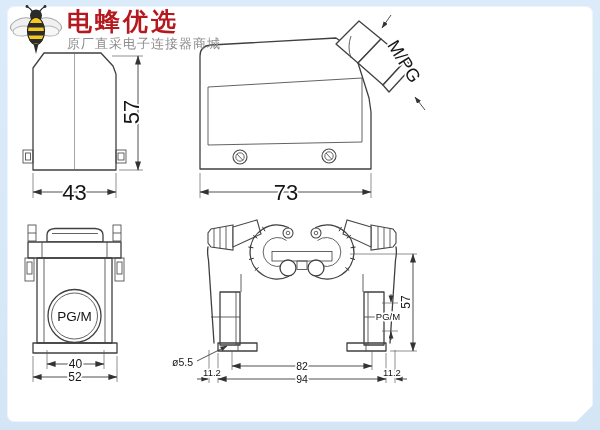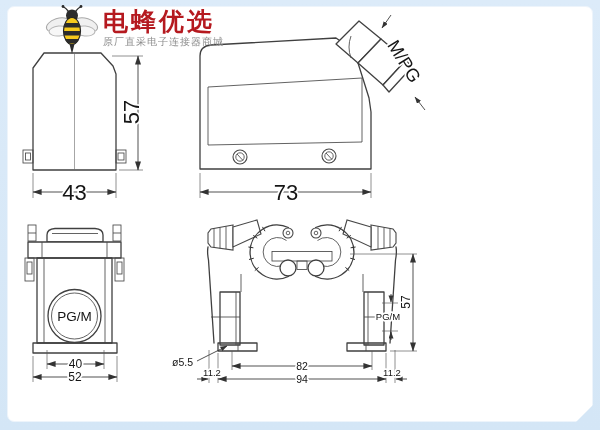--- a/index.html
+++ b/index.html
@@ -9,27 +9,27 @@
     font-family:"Liberation Sans",sans-serif;
   }
   .sheet{
     position:absolute;left:7px;top:6px;right:7px;bottom:8px;
     background:#fff;border-radius:7px;border:1px solid #edf4fb;
   }
   .corner-cut{
     position:absolute;right:7px;bottom:8px;width:0;height:0;
     border-right:17px solid #d4e6f6;border-top:17px solid transparent;
   }
-  .logo{position:absolute;left:8px;top:2px;display:flex;align-items:flex-start;padding-left:36px;}
+  .logo{position:absolute;left:8px;top:2px;display:flex;align-items:flex-start;}
   .logo-text{margin-left:3px;padding-top:6px;}
   .brand-name{
     font-size:25px;font-weight:bold;letter-spacing:3px;line-height:1.05;
     color:#b5191f;font-family:"Liberation Sans",sans-serif;
   }
-  .brand-tagline{font-size:10px;color:#8c8c8c;letter-spacing:1px;margin-top:1px;}
+  .brand-tagline{font-size:13px;color:#8c8c8c;letter-spacing:1px;margin-top:1px;}
   svg.drawing{position:absolute;left:0;top:0;}
   .ol{fill:none;stroke:#404040;stroke-width:1.3;stroke-linejoin:round;stroke-linecap:round;}
   .olw{fill:#fff;stroke:#404040;stroke-width:1.3;stroke-linejoin:round;}
   .d1{fill:none;stroke:#474747;stroke-width:.85;}
   .d1w{fill:#fff;stroke:#474747;stroke-width:1.1;}
   .cl{stroke:#6a6a6a;stroke-width:.6;fill:none;}
   .ext{stroke:#555;stroke-width:.65;fill:none;}
   .dim{stroke:#333;stroke-width:.85;fill:none;}
   .kn{stroke:#333;stroke-width:1;}
   .t{fill:#151515;paint-order:stroke;stroke:#fff;stroke-width:3.5px;stroke-linejoin:round;

